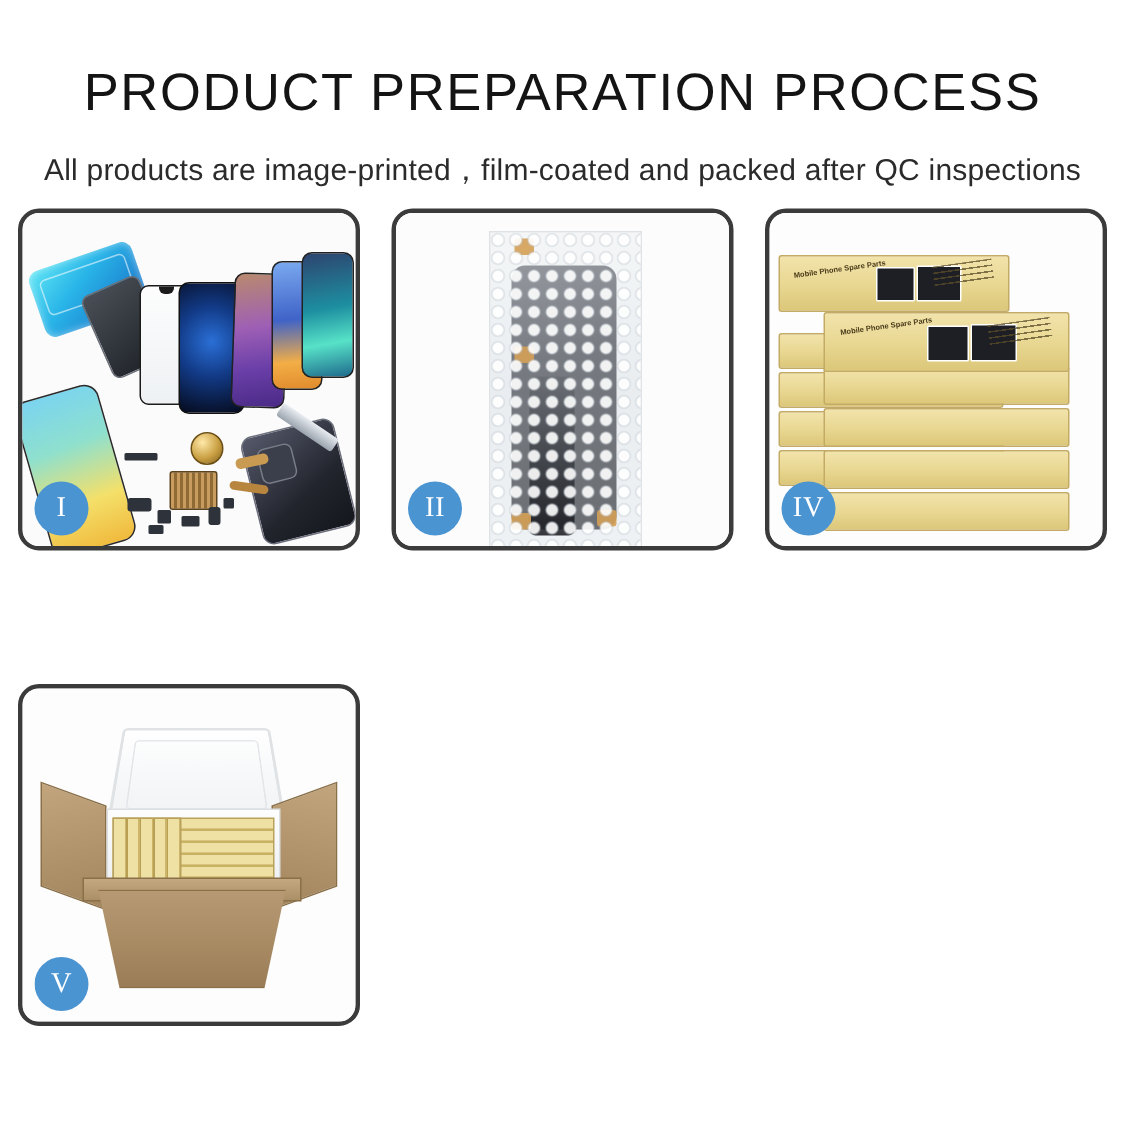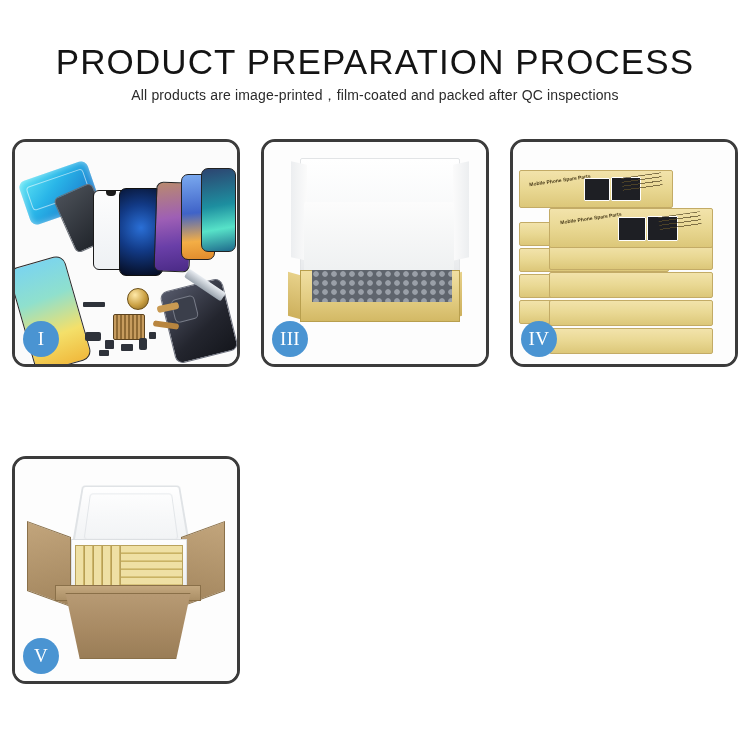--- a/index.html
+++ b/index.html
@@ -35,25 +35,25 @@
     font-size: 35px;
     font-weight: 400;
     letter-spacing: 1.1px;
     color: #141414;
     line-height: 1.05;
     margin: 0;
     white-space: nowrap;
   }
   .sub-title {
     font-family: "Liberation Sans", sans-serif;
-    font-size: 14px;
+    font-size: 20px;
     font-weight: 400;
     color: #2b2b2b;
     letter-spacing: 0.15px;
-    margin: 6px 0 0 0;
+    margin: 19px 0 0 0;
     white-space: nowrap;
   }
 
   
   .grid {
     position: absolute;
     top: 139px;
     left: 12px;
     width: 726px;
     height: 545px;
@@ -434,33 +434,36 @@
           <i style="left:38px;top:52px;width:12px;height:7px;"></i>
           <i style="left:56px;top:46px;width:8px;height:12px;border-radius:2px;"></i>
           <i style="left:16px;top:58px;width:10px;height:6px;"></i>
           <i style="left:66px;top:40px;width:7px;height:7px;"></i>
         </div>
         <div class="tweezer"></div>
       </div>
       <div class="badge">I</div>
     </div>
 
-
     <div class="panel">
       <div class="panel-stage">
-        <div class="p3-bg"></div>
-        <div class="box3-lid"></div>
-        <div class="foam3"></div>
-        <div class="box3-left-flap"></div>
-        <div class="box3-right-flap"></div>
-        <div class="box3-body"></div>
-        <div class="grey-bubble"></div>
+        <div class="p2-bg"></div>
+        <div class="bubble-bag">
+          <div class="wrapped-phone"></div>
+          <div class="wrapped-dark-strip"></div>
+          <div class="tape" style="left:16px;top:4px;"></div>
+          <div class="tape" style="left:16px;top:76px;"></div>
+          <div class="tape" style="left:14px;bottom:14px;"></div>
+          <div class="tape" style="right:16px;bottom:16px;"></div>
+          <div class="bubbles"></div>
+        </div>
       </div>
-      <div class="badge">III</div>
+      <div class="badge">II</div>
     </div>
+
 
     <div class="panel">
       <div class="panel-stage">
         <div class="p4-bg"></div>
         <div class="stackwrap">
 
           <div class="ybox" style="left:6px;top:158px;width:148px;height:22px;"></div>
           <div class="ybox" style="left:6px;top:132px;width:148px;height:22px;"></div>
           <div class="ybox" style="left:6px;top:106px;width:148px;height:22px;"></div>
           <div class="ybox" style="left:6px;top:80px;width:148px;height:22px;"></div>

